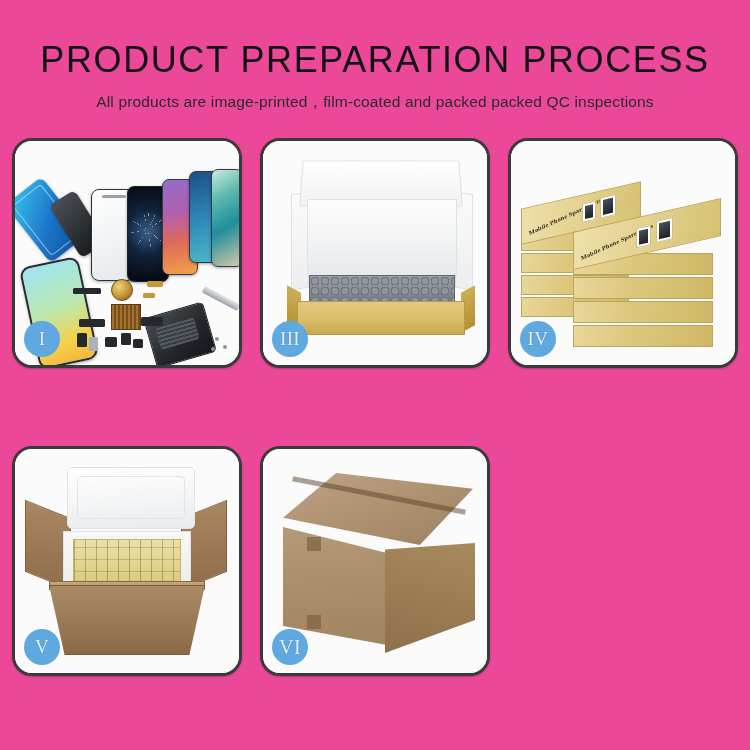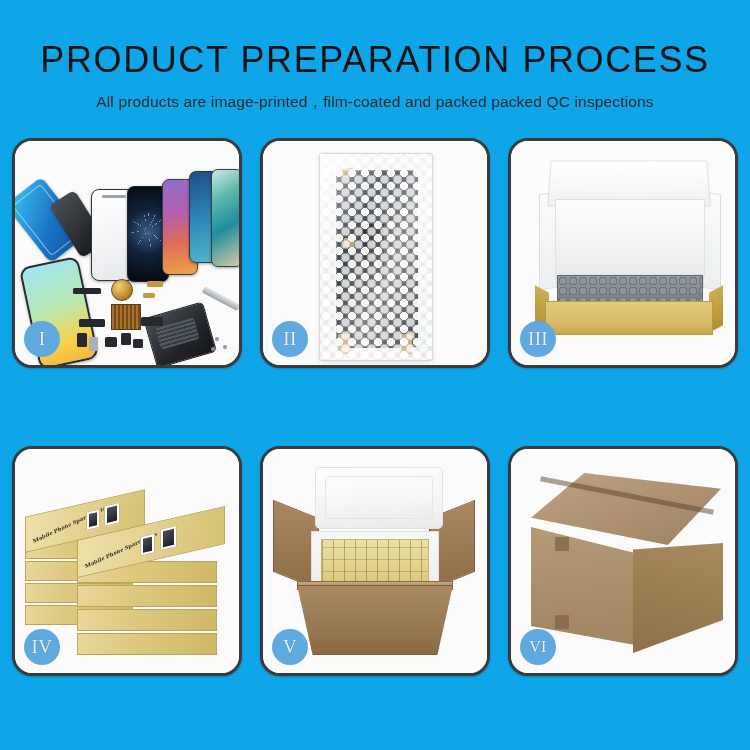--- a/index.html
+++ b/index.html
@@ -9,21 +9,21 @@
     height: 750px;
     overflow: hidden;
     background: #ffffff;
     font-family: "Liberation Sans", sans-serif;
   }
 
   .page {
     position: relative;
     width: 750px;
     height: 750px;
-    background: #0ea5e9;
+    background: #ec4899;
   }
 
   
   .header { width: 750px; padding-top: 38px; text-align: center; }
 
   .title {
     font-family: "Liberation Sans", sans-serif;
     font-size: 36px;
     font-weight: 400;
     letter-spacing: 1.6px;
@@ -86,21 +86,21 @@
     align-items: center;
     justify-content: center;
     font-family: "Liberation Serif", serif;
     font-size: 19px;
     font-weight: 400;
     color: #e8f1fa;
     letter-spacing: 0.4px;
     z-index: 40;
     text-shadow: 0 0 1px rgba(20,60,110,0.55);
   }
-  .badge.w { font-size: 16px; }
+  .badge.w { font-size: 20px; }
 
   
   .p1 { position: absolute; inset: 0; }
 
   .ph {
     position: absolute;
     border-radius: 6px;
     box-shadow: 0 1px 3px rgba(0,0,0,0.35);
     overflow: hidden;
   }
@@ -477,35 +477,20 @@
           <div class="part silver" style="left:74px; top:196px; width:9px; height:14px;"></div>
           <div class="part dark" style="left:118px; top:198px; width:10px; height:9px;"></div>
           <div class="screw" style="left:200px; top:196px;"></div>
           <div class="screw" style="left:208px; top:204px;"></div>
           <div class="screw" style="left:196px; top:206px;"></div>
         </div>
       </div>
       <div class="badge">I</div>
     </div>
 
-    <div class="panel">
-      <div class="stage">
-        <div class="bubble-pack">
-          <div class="inner-screen"></div>
-          <div class="flex-strip"></div>
-          <div class="tape" style="left:22px; top:14px;  width:11px; height:9px;"></div>
-          <div class="tape" style="left:24px; top:84px;  width:10px; height:9px;"></div>
-          <div class="tape" style="left:18px; top:180px; width:12px; height:20px;"></div>
-          <div class="tape" style="left:80px; top:180px; width:12px; height:20px;"></div>
-          <div class="bubbles"></div>
-          <div class="sheen"></div>
-        </div>
-      </div>
-      <div class="badge">II</div>
-    </div>
 
     <div class="panel">
       <div class="stage">
         <div class="box3-flapL"></div>
         <div class="box3-flapR"></div>
         <div class="box3-lid"></div>
         <div class="box3-foam"></div>
         <div class="box3-bubble"></div>
         <div class="box3-side-l"></div>
         <div class="box3-side-r"></div>

